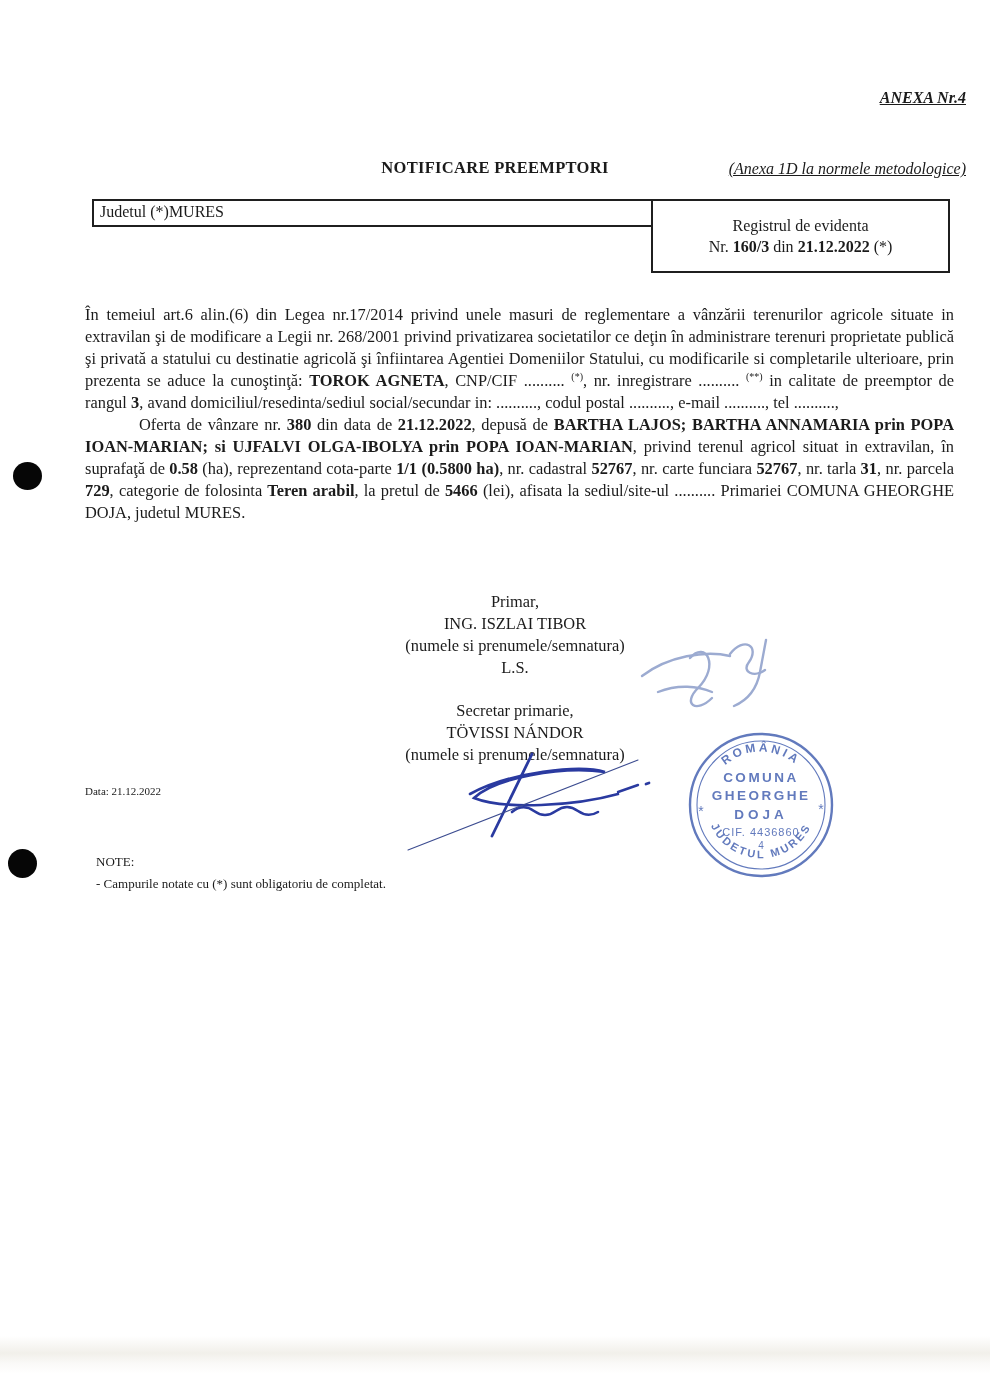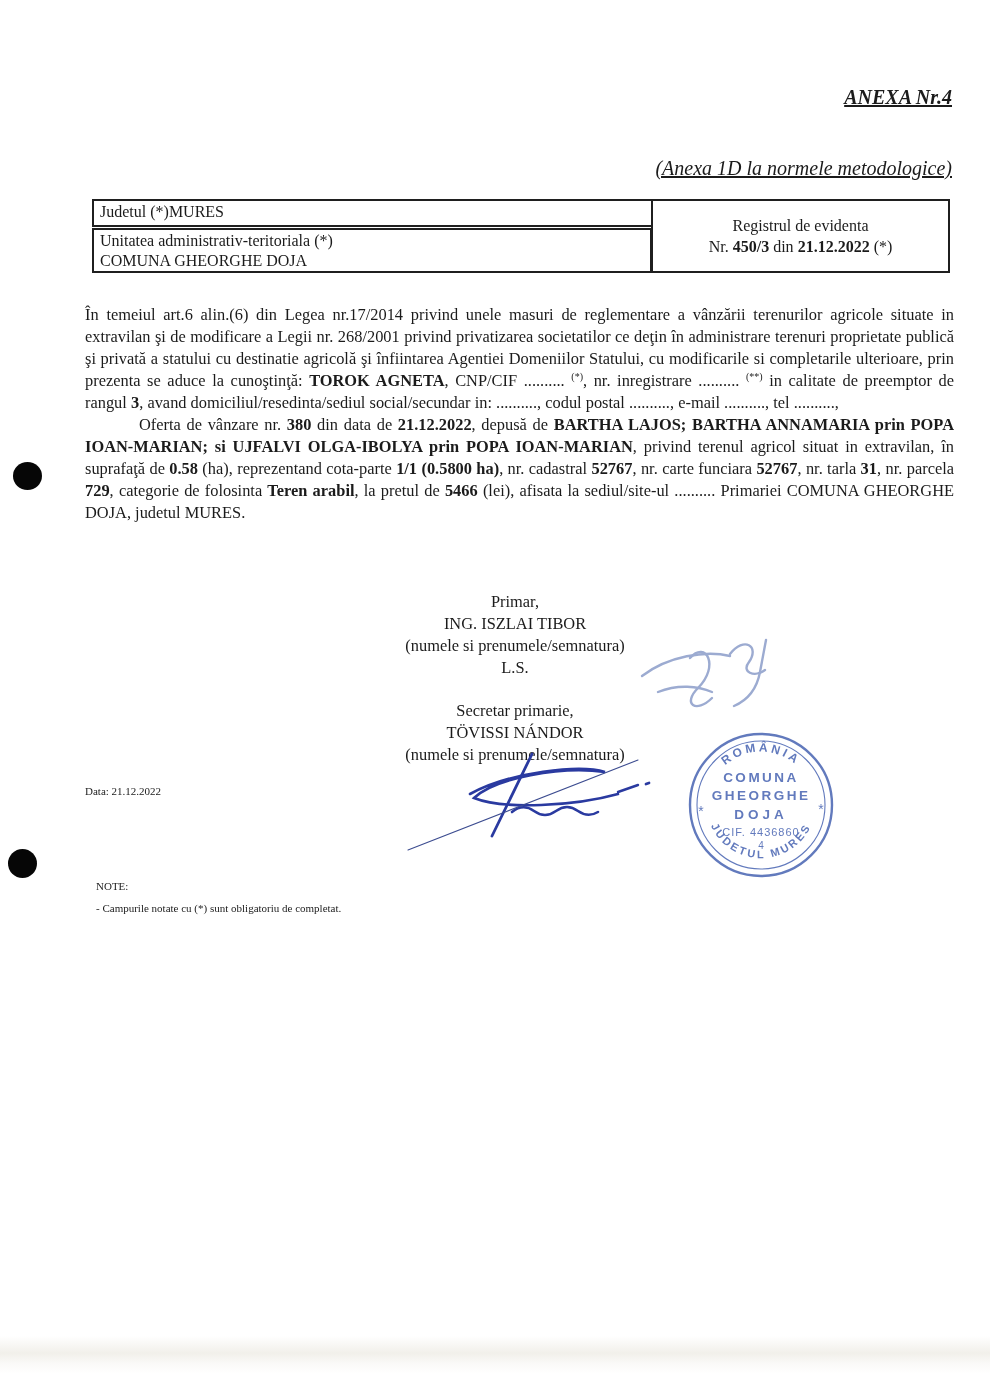--- a/index.html
+++ b/index.html
@@ -2,22 +2,22 @@
 <html><head>
 <meta charset="utf-8">
 <style>
   html,body { margin:0; padding:0; background:#e8e8e8; }
   .page {
     position:relative; width:990px; height:1400px; margin:0 auto;
     background:#ffffff; overflow:hidden;
     font-family:"Liberation Serif", serif; color:#1b1b1b;
   }
   
-  .annex { position:absolute; top:86px; right:38px; text-align:right;
-           font-style:italic; font-size:20px; line-height:23px; }
+  .annex { position:absolute; top:86px; right:24px; text-align:right;
+           font-style:italic; font-size:16px; line-height:23px; }
   .annex .l1 { font-weight:600; text-decoration:underline; padding-left:14px; }
   .annex .l2 { text-decoration:underline;margin-top:48px; }
   
   .doc-title { position:absolute; top:158px; left:0; width:100%;
                text-align:center; font-weight:bold; font-size:16.5px; letter-spacing:.3px; }
   
   .tbl { position:absolute; left:92px; top:199px; width:858px; height:74px; font-size:16px; }
   .cell { box-sizing:border-box; border:2px solid #1f1f1f; position:absolute; background:#fff; }
   .cell-j   { left:0; top:0;  width:588px; height:28px; padding:2px 6px 0 6px; }
   .cell-uat { left:0; top:29px; width:560px; height:45px; padding:1px 6px 0 6px; line-height:20px; }
@@ -29,21 +29,21 @@
   .p2 { text-indent:54px; }
   .b { font-weight:bold; }
   .sup { vertical-align:super; font-size:10px; line-height:0; }
   
   .sigblock { position:absolute; left:30px; width:970px; text-align:center;
               font-size:16.4px; line-height:22px; }
   .sig-primar { top:591px; }
   .sig-secretar { top:700px; }
   
   .date-line { position:absolute; left:85px; top:785px; font-size:11px; }
-  .notes { position:absolute; left:85px; top:851px; width:885px; font-size:11px; line-height:22px;margin-top:24px; }
+  .notes { position:absolute; left:85px; top:851px; width:885px; font-size:13px; line-height:22px; }
   .notes .nh { padding-left:11px; }
   .notes .ni { text-indent:11px; }
   
   .dot { position:absolute; background:#060606; border-radius:50%; }
   .dot1 { left:13px; top:462px; width:29px; height:28px; }
   .dot2 { left:8px;  top:849px; width:29px; height:29px; }
   
   .svg-abs { position:absolute; }
   .scanband { position:absolute; left:0; top:1336px; width:100%; height:38px;
     background:linear-gradient(180deg, rgba(238,236,229,0) 0%, rgba(230,227,217,0.55) 45%,
@@ -52,30 +52,27 @@
 </head>
 <body>
 
 <div class="page">
 
   <div class="annex">
     <div class="l1">ANEXA Nr.4</div>
     <div class="l2">(Anexa 1D la normele metodologice)</div>
   </div>
 
+  <div class="doc-title">NOTIFICARE PREEMPTORI</div>
 
   <div class="tbl">
     <div class="cell cell-j">Judetul (*)MURES</div>
-    <div class="cell cell-uat">
-      <div>Unitatea administrativ-teritoriala (*)</div>
-      <div>COMUNA GHEORGHE DOJA</div>
-    </div>
     <div class="cell cell-reg">
       <div>Registrul de evidenta</div>
-      <div><span>Nr. </span><span class="b">450/3</span><span> din </span><span class="b">21.12.2022</span><span> (*)</span></div>
+      <div><span>Nr. </span><span class="b">160/3</span><span> din </span><span class="b">21.12.2022</span><span> (*)</span></div>
     </div>
   </div>
 
   <div class="body-text">
     <div class="p1"><span>În temeiul art.6 alin.(6) din Legea nr.17/2014 privind unele masuri de reglementare a vânzării terenurilor agricole situate in extravilan şi de modificare a Legii nr. 268/2001 privind privatizarea societatilor ce deţin în administrare terenuri proprietate publică şi privată a statului cu destinatie agricolă şi înfiintarea Agentiei Domeniilor Statului, cu modificarile si completarile ulterioare, prin prezenta se aduce la cunoştinţă: </span><span class="b">TOROK AGNETA</span><span>, CNP/CIF .......... </span><span class="sup">(*)</span><span>, nr. inregistrare .......... </span><span class="sup">(**)</span><span> in calitate de preemptor de rangul </span><span class="b">3</span><span>, avand domiciliul/resedinta/sediul social/secundar in: .........., codul postal .........., e-mail .........., tel ..........,</span></div>
     <div class="p2"><span>Oferta de vânzare nr. </span><span class="b">380</span><span> din data de </span><span class="b">21.12.2022</span><span>, depusă de </span><span class="b">BARTHA LAJOS; BARTHA ANNAMARIA prin POPA IOAN-MARIAN; si UJFALVI OLGA-IBOLYA prin POPA IOAN-MARIAN</span><span>, privind terenul agricol situat in extravilan, în suprafaţă de </span><span class="b">0.58</span><span> (ha), reprezentand cota-parte </span><span class="b">1/1 (0.5800 ha)</span><span>, nr. cadastral </span><span class="b">52767</span><span>, nr. carte funciara </span><span class="b">52767</span><span>, nr. tarla </span><span class="b">31</span><span>, nr. parcela </span><span class="b">729</span><span>, categorie de folosinta </span><span class="b">Teren arabil</span><span>, la pretul de </span><span class="b">5466</span><span> (lei), afisata la sediul/site-ul .......... Primariei COMUNA GHEORGHE DOJA, judetul MURES.</span></div>
   </div>
 
   <div class="sigblock sig-primar">
     <div>Primar,</div>

